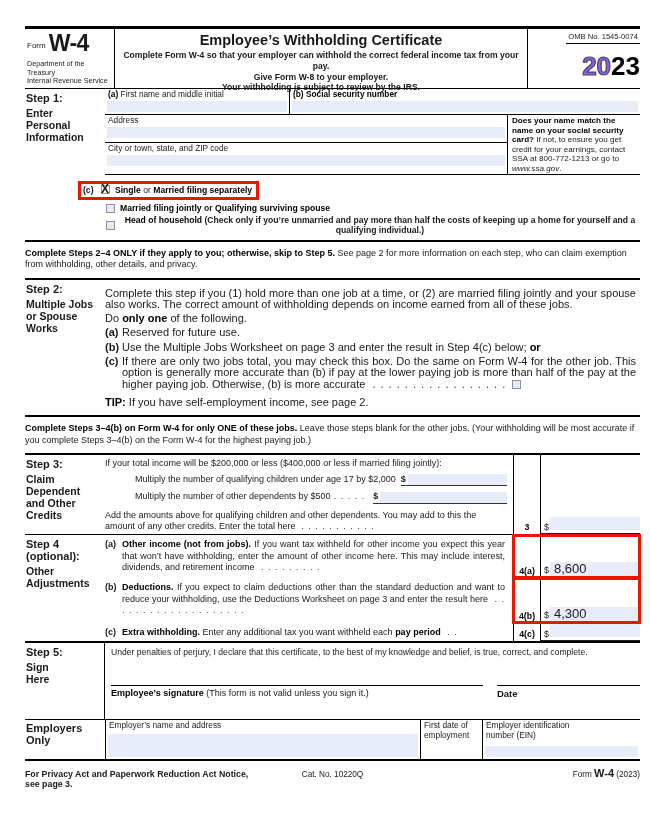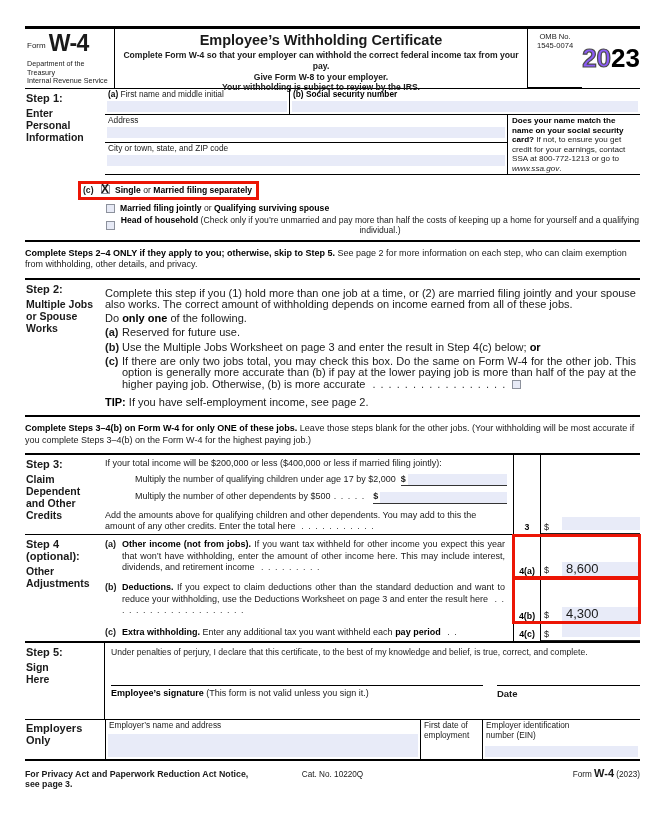--- a/index.html
+++ b/index.html
@@ -16,21 +16,21 @@
   
   .hdr{display:flex;height:60px;border-bottom:1.5px solid #000;}
   .hdr-left{width:90px;flex:none;border-right:1px solid #000;padding:4px 2px 2px 2px;display:flex;flex-direction:column;justify-content:space-between;}
   .form-id{display:flex;align-items:flex-end;gap:3px;}
   .form-word{font-size:8px;padding-bottom:3px;}
   .form-num{font-size:23px;font-weight:700;letter-spacing:-.5px;line-height:20px;}
   .dept{font-size:7.2px;line-height:8.6px;}
   .hdr-mid{flex:1;border-right:1px solid #000;padding:2px 6px;text-align:center;}
   .title{font-size:14.5px;font-weight:700;margin:1px 0 2px;}
   .sub{font-size:8.6px;font-weight:700;line-height:10.8px;}
-  .hdr-right{width:112px;flex:none;display:flex;flex-direction:row;}
+  .hdr-right{width:112px;flex:none;display:flex;flex-direction:column;align-items:flex-end;}
   .omb{font-size:7.6px;text-align:center;padding:3px 2px 2px;border-bottom:1px solid #000;}
   .year{flex:1;display:flex;align-items:center;justify-content:center;font-size:26px;font-weight:700;letter-spacing:0;}
   .y-outline{color:#8b5cf6;-webkit-text-stroke:1.2px #4a4a4a;}
   .y-solid{color:#000;}
 
   
   .lcol{width:80px;flex:none;padding:3px 4px 2px 1px;}
   .step-t{font-size:11px;font-weight:700;line-height:12px;}
   .step-l{font-size:10.5px;font-weight:700;line-height:12px;white-space:pre-line;margin-top:3px;}
   .rule2{border-bottom:2px solid #000;}
@@ -48,21 +48,21 @@
   .c-ssn{flex:1;}
   .s1-mid{display:flex;}
   .s1-left{width:403px;border-right:1px solid #000;}
   .c-addr{border-bottom:1px solid #000;height:28px;}
   .c-city{height:26px;}
   .ssa{flex:1;padding:1px 3px 1px 4px;font-size:8.1px;line-height:9.5px;}
   .s1-checks{padding:4px 0 5px 56px;}
   .opt{display:flex;align-items:center;margin-top:2px;font-size:8.6px;line-height:10px;}
   .opt-red{display:inline-flex;border:3px solid var(--red);padding:1px 4px 2px 2px;margin:0 0 1px -3px;}
   .c-mark{font-weight:700;width:18px;flex:none;}
-  .opt-indent{margin-left:25px;}
+  .opt-indent{margin-left:25px;font-weight:bold;}
   .cb{width:9px;height:9px;border:1px solid #8c919c;background:#e7eaf6;display:inline-block;flex:none;position:relative;}
   .cb.checked{background:#fff;}
   .xmark{position:absolute;left:-1px;top:-3.5px;font-size:12px;font-weight:700;line-height:12px;}
   .opt-text{margin-left:5px;text-align:center;}
 
   
   .note{padding:6px 0 7px;font-size:9px;line-height:11.3px;}
 
   
   .sec{display:flex;}
@@ -73,21 +73,21 @@
   .tip{margin-top:7px;}
 
   
   .s34row{display:flex;}
   .mid{flex:1;padding:3px 6px 0 0;font-size:9px;line-height:11.3px;}
   .rcell{width:127px;flex:none;display:flex;border-left:1px solid #000;}
   .rnum{width:27px;flex:none;border-right:1px solid #000;display:flex;align-items:flex-end;justify-content:center;font-weight:700;font-size:8.8px;padding-bottom:2px;color:#000;}
   .ramt{flex:1;display:flex;align-items:flex-end;}
   .afld{flex:1;display:flex;align-items:baseline;border-bottom:1.5px solid #222;}
   .acur{font-size:9px;padding:0 1px 1px 3px;}
-  .aval{flex:1;background:var(--fill);font-size:13px;line-height:14px;min-height:13px;padding:0 2px 1px 4px;margin-left:12px;}
+  .aval{flex:1;background:var(--fill);font-size:13px;line-height:14px;min-height:13px;padding:0 2px 1px 4px;}
   .red{outline:3px solid var(--red);outline-offset:-2px;position:relative;z-index:2;}
   .s3-line{display:flex;align-items:baseline;margin:5px 0 0 30px;}
   .mfield{flex:1;max-width:168px;display:flex;align-items:flex-end;border-bottom:1.2px solid #333;margin-left:5px;}
   .mcur{font-weight:700;font-size:9px;padding:0 2px 0 0;}
   .mfill{flex:1;background:var(--fill);height:11px;}
   .dots{color:#333;letter-spacing:1px;margin:0 3px;}
   .s3-total{margin-top:6px;padding-bottom:2px;}
   .s4row .mid{padding-top:4px;text-align:justify;}
   .r4a{padding-bottom:5px;}
   .r4b{padding-top:5px;padding-bottom:7px;}

